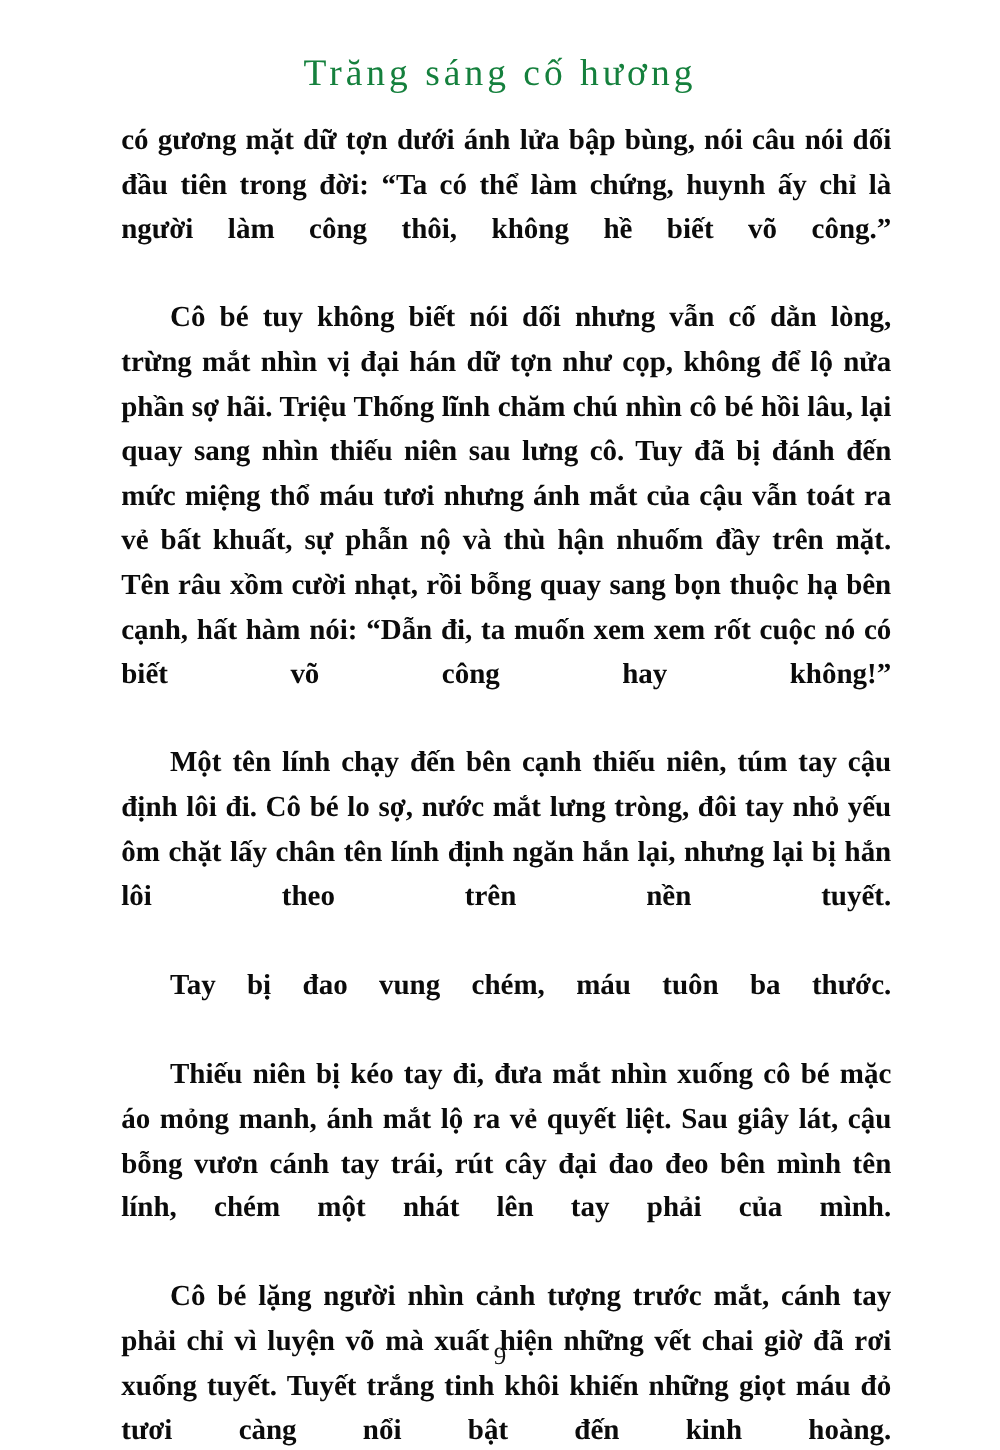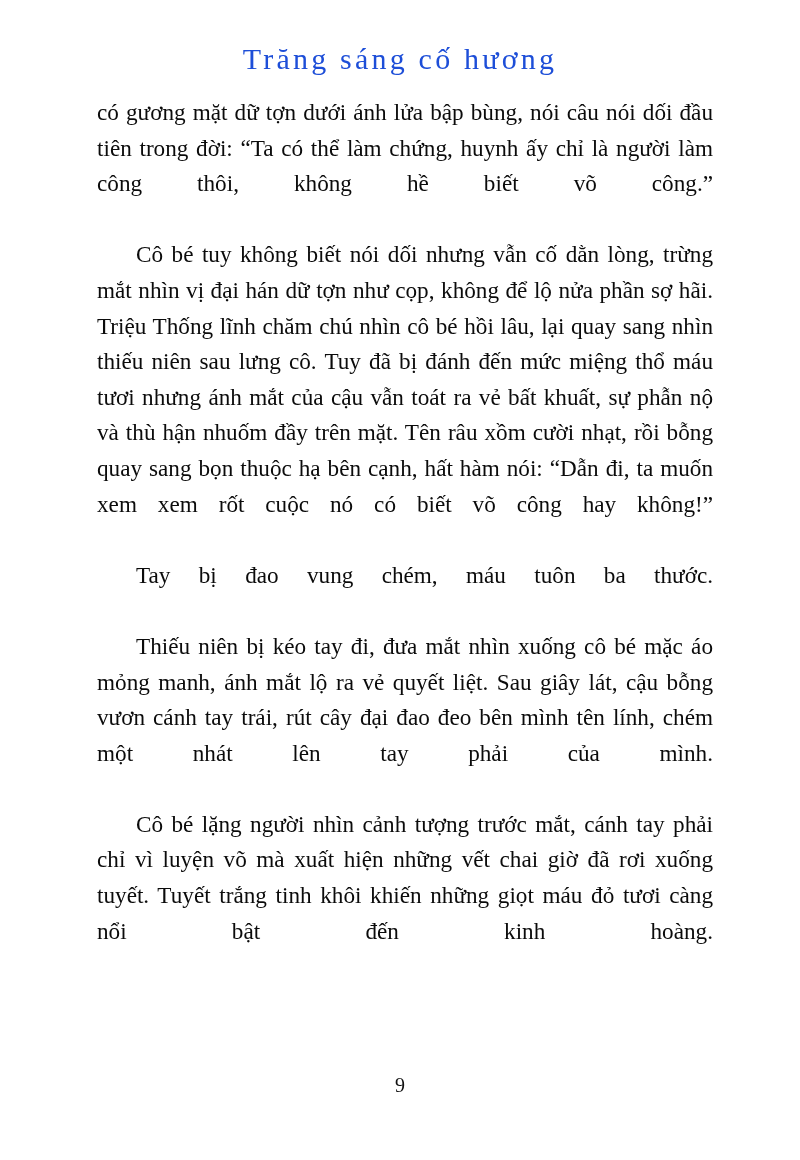--- a/index.html
+++ b/index.html
@@ -31,41 +31,42 @@
   .running-head {
     position: absolute;
     left: 0;
     top: 40px;
     width: 800px;
     text-align: center;
     font-size: 30px;
     line-height: 38px;
     letter-spacing: 3.2px;
     font-weight: 400;
-    color: #1d4ed8;
+    color: #15803d;
     white-space: nowrap;
   }
 
   
   .text-column {
     position: absolute;
     left: 97px;
     top: 95px;
     width: 616px;
   }
 
   .para {
     margin: 0;
     font-size: 23.2px;
     line-height: 35.6px;
     text-align: justify;
     text-justify: inter-word;
     word-spacing: 0.2px;
     color: #0b0b0b;
     hyphens: none;
+    font-weight: bold;
   }
   .para + .para {
     margin-top: 0;
   }
   .para.indent {
     text-indent: 39px;
   }
   
   .para::after {
     content: "";
@@ -91,20 +92,21 @@
 <div class="page">
 
   <div class="running-head">Trăng sáng cố hương</div>
 
   <div class="text-column">
 
     <p class="para">có gương mặt dữ tợn dưới ánh lửa bập bùng, nói câu nói dối đầu tiên trong đời: “Ta có thể làm chứng, huynh ấy chỉ là người làm công thôi, không hề biết võ công.”</p>
 
     <p class="para indent">Cô bé tuy không biết nói dối nhưng vẫn cố dằn lòng, trừng mắt nhìn vị đại hán dữ tợn như cọp, không để lộ nửa phần sợ hãi. Triệu Thống lĩnh chăm chú nhìn cô bé hồi lâu, lại quay sang nhìn thiếu niên sau lưng cô. Tuy đã bị đánh đến mức miệng thổ máu tươi nhưng ánh mắt của cậu vẫn toát ra vẻ bất khuất, sự phẫn nộ và thù hận nhuốm đầy trên mặt. Tên râu xồm cười nhạt, rồi bỗng quay sang bọn thuộc hạ bên cạnh, hất hàm nói: “Dẫn đi, ta muốn xem xem rốt cuộc nó có biết võ công hay không!”</p>
 
+    <p class="para indent">Một tên lính chạy đến bên cạnh thiếu niên, túm tay cậu định lôi đi. Cô bé lo sợ, nước mắt lưng tròng, đôi tay nhỏ yếu ôm chặt lấy chân tên lính định ngăn hắn lại, nhưng lại bị hắn lôi theo trên nền tuyết.</p>
 
     <p class="para indent">Tay bị đao vung chém, máu tuôn ba thước.</p>
 
     <p class="para indent">Thiếu niên bị kéo tay đi, đưa mắt nhìn xuống cô bé mặc áo mỏng manh, ánh mắt lộ ra vẻ quyết liệt. Sau giây lát, cậu bỗng vươn cánh tay trái, rút cây đại đao đeo bên mình tên lính, chém một nhát lên tay phải của mình.</p>
 
 
     <p class="para indent">Cô bé lặng người nhìn cảnh tượng trước mắt, cánh tay phải chỉ vì luyện võ mà xuất hiện những vết chai giờ đã rơi xuống tuyết. Tuyết trắng tinh khôi khiến những giọt máu đỏ tươi càng nổi bật đến kinh hoàng.</p>
 
   </div>
 

